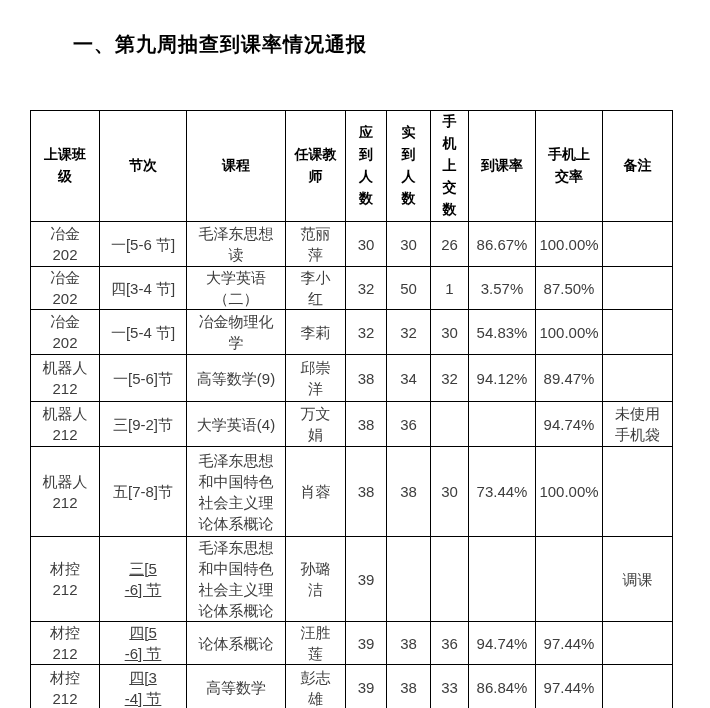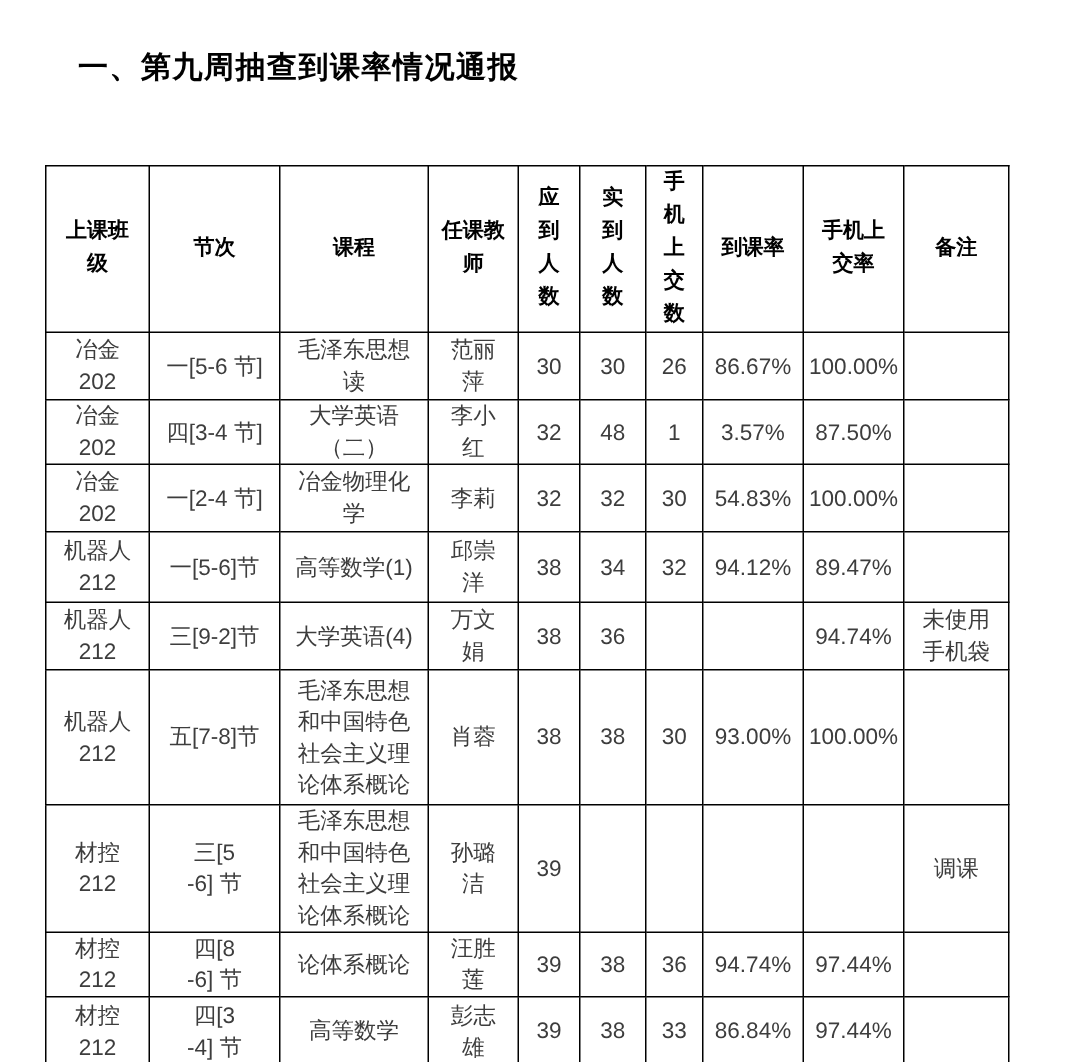--- a/index.html
+++ b/index.html
@@ -5,21 +5,21 @@
   html,body { margin:0; padding:0; }
   body {
     width:710px; height:708px;
     background:#ffffff;
     overflow:hidden;
     position:relative;
     font-family:"Liberation Sans", sans-serif;
   }
   .doc-title {
     position:absolute;
-    left:52px; top:31px;
+    left:73px; top:31px;
     font-size:20px;
     font-weight:bold;
     color:#000000;
     letter-spacing:1px;
     font-family:"Liberation Sans", sans-serif;
     white-space:nowrap;
   }
   table.report {
     position:absolute;
     left:30px; top:110px;
@@ -44,21 +44,21 @@
   }
   table.report td {
     font-size:15px;
     color:#3d3d3d;
     line-height:21px;
     text-align:center;
     vertical-align:middle;
   }
   td.vb { vertical-align:bottom; padding-bottom:3px; }
   td.pr { text-align:right; padding-right:7px; }
-  td.ar { text-align:right; padding-right:10px; }
+  td.ar { text-align:right; padding-right:10px;text-decoration:underline; }
 </style>
 </head>
 <body>
 
 <div class="doc-title">一、第九周抽查到课率情况通报</div>
 
 <table class="report">
   <colgroup>
     <col style="width:69px">
       <col style="width:87px">
@@ -116,45 +116,45 @@
     </tr>
     <tr style="height:43px">
       <td>冶金
 202</td>
       <td>四[3-4 节]</td>
       <td>大学英语
 （二）</td>
       <td>李小
 红</td>
       <td>32</td>
-      <td class="vb">48</td>
+      <td class="vb">50</td>
       <td class="vb">1</td>
       <td class="vb pr">3.57%</td>
       <td class="vb pr">87.50%</td>
       <td class="vb"></td>
     </tr>
     <tr style="height:45px">
       <td>冶金
 202</td>
-      <td>一[2-4 节]</td>
+      <td>一[5-4 节]</td>
       <td>冶金物理化
 学</td>
       <td>李莉</td>
       <td>32</td>
       <td class="vb">32</td>
       <td class="vb">30</td>
       <td class="vb pr">54.83%</td>
       <td class="vb pr">100.00%</td>
       <td class="vb"></td>
     </tr>
     <tr style="height:47px">
       <td>机器人
 212</td>
       <td>一[5-6]节</td>
-      <td>高等数学(1)</td>
+      <td>高等数学(9)</td>
       <td>邱崇
 洋</td>
       <td>38</td>
       <td class="vb">34</td>
       <td class="vb">32</td>
       <td class="vb pr">94.12%</td>
       <td class="vb pr">89.47%</td>
       <td class="vb"></td>
     </tr>
     <tr style="height:45px">
@@ -177,21 +177,21 @@
 212</td>
       <td>五[7-8]节</td>
       <td>毛泽东思想
 和中国特色
 社会主义理
 论体系概论</td>
       <td>肖蓉</td>
       <td>38</td>
       <td class="vb">38</td>
       <td class="vb">30</td>
-      <td class="vb pr">93.00%</td>
+      <td class="vb pr">73.44%</td>
       <td class="vb pr">100.00%</td>
       <td class="vb"></td>
     </tr>
     <tr style="height:85px">
       <td>材控
 212</td>
       <td class="ar">三[5
 -6] 节</td>
       <td>毛泽东思想
 和中国特色
@@ -202,21 +202,21 @@
       <td>39</td>
       <td class="vb"></td>
       <td class="vb"></td>
       <td class="vb pr"></td>
       <td class="vb pr"></td>
       <td class="vb">调课</td>
     </tr>
     <tr style="height:42px">
       <td>材控
 212</td>
-      <td class="ar">四[8
+      <td class="ar">四[5
 -6] 节</td>
       <td>论体系概论</td>
       <td>汪胜
 莲</td>
       <td>39</td>
       <td class="vb">38</td>
       <td class="vb">36</td>
       <td class="vb pr">94.74%</td>
       <td class="vb pr">97.44%</td>
       <td class="vb"></td>

